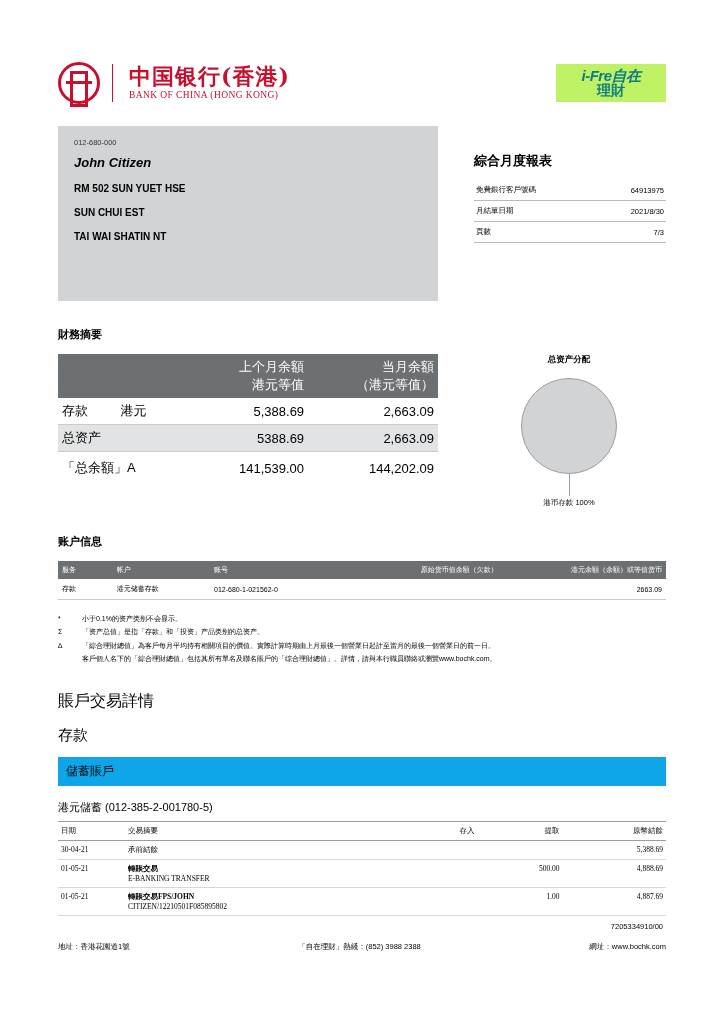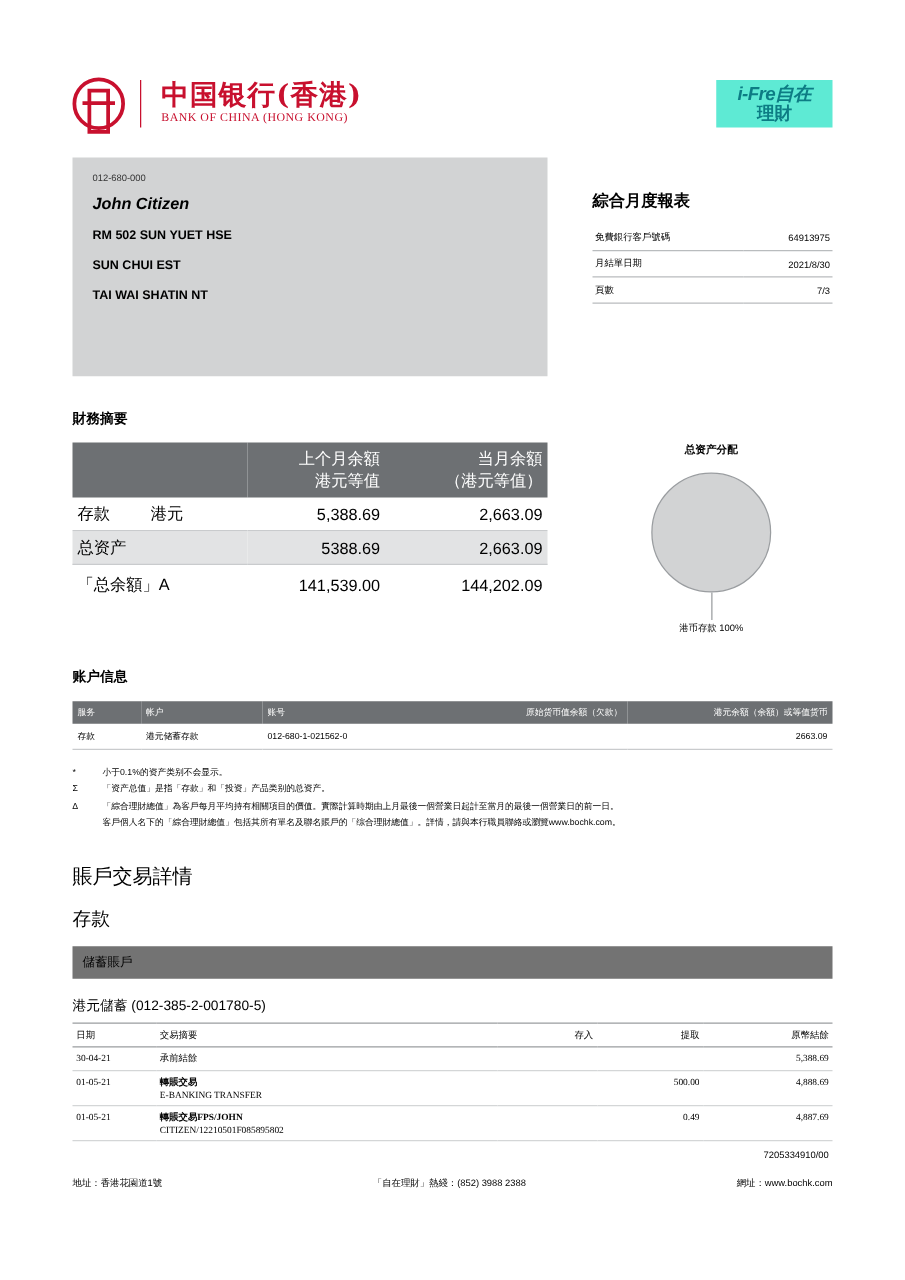--- a/index.html
+++ b/index.html
@@ -20,21 +20,21 @@
   .boc-mark { width:42px; height:42px; border:3px solid #c8102e; border-radius:50%; position:relative; }
   .boc-mark:before { content:""; position:absolute; left:50%; top:6px; transform:translateX(-50%);
     width:12px; height:30px; border:3px solid #c8102e; }
   .boc-mark:after { content:""; position:absolute; left:50%; top:16px; transform:translateX(-50%);
     width:26px; height:3px; background:#c8102e; }
   .boc-text { line-height:1.05; border-left:0; padding-left:4px; }
   .boc-cn { font-family:"DejaVu Serif", serif; font-size:22px; font-weight:bold; color:#c8102e; letter-spacing:1px; }
   .boc-en { font-family:"Liberation Serif", serif; font-size:9.5px; color:#c8102e; letter-spacing:0.4px; margin-top:2px;}
   .boc-divider { border-right:1.5px solid #c8102e; height:38px; margin:0 2px;}
 
-  .ifree { width:93px; height:38px; background:#5eead4; display:flex; flex-direction:column;
+  .ifree { width:110px; height:38px; background:#bef264; display:flex; flex-direction:column;
      align-items:center; justify-content:center; color:#0d7c84; }
   .ifree-1 { font-size:15px; font-weight:bold; font-style:italic; letter-spacing:-0.5px; line-height:1; }
   .ifree-2 { font-size:14px; font-weight:bold; line-height:1.1; }
 
   
   .addr-row { display:flex; margin-top:22px; }
   .addr-box { width:380px; height:175px; background:#d2d3d4; padding:12px 16px; }
   .acct-no { font-size:7.5px; color:#333; }
   .cust-name { font-size:13px; font-weight:bold; font-style:italic; margin-top:8px; }
   .addr-line { font-size:10px; font-weight:bold; margin-top:13px; }
@@ -73,21 +73,21 @@
   .ai-table td { padding:5px 4px; border-bottom:1px solid #c9cbcd; text-align:right; }
   .ai-table td.l { text-align:left; }
 
   .notes { margin-top:12px; font-size:7px; line-height:1.9; }
   .note { display:flex; }
   .note-sym { width:24px; }
 
   
   .tx-head1 { font-size:16px; font-family:"DejaVu Sans", sans-serif; margin-top:26px; }
   .tx-head2 { font-size:15px; font-family:"DejaVu Sans", sans-serif; margin-top:14px; }
-  .tx-bar { background:#737373; font-size:10px; padding:6px 8px; margin-top:12px; }
+  .tx-bar { background:#0ea5e9; font-size:12px; padding:6px 8px; margin-top:12px; }
   .tx-sub { font-size:11px; margin-top:14px; }
   .tx-table { width:100%; border-collapse:collapse; font-size:7.5px; margin-top:6px;font-family:Liberation Serif, serif; }
   .tx-table th { border-top:1px solid #9a9da0; border-bottom:1px solid #9a9da0; font-weight:normal;
      padding:4px 3px; text-align:right; }
   .tx-table th.l { text-align:left; }
   .tx-table td { padding:4px 3px; border-bottom:1px solid #d4d6d7; text-align:right; vertical-align:top; }
   .tx-table td.l { text-align:left; }
   .tx-bold { font-weight:bold; }
   .tx-ref { text-align:right; font-size:7.5px; padding:6px 3px 0 0; }
 
@@ -268,21 +268,21 @@
         <td>500.00</td>
         <td>4,888.69</td>
       </tr>
       <tr>
         <td class="l">01-05-21</td>
         <td class="l">
           <div class="tx-bold">轉賬交易FPS/JOHN</div>
           <div>CITIZEN/12210501F085895802</div>
         </td>
         <td></td>
-        <td>0.49</td>
+        <td>1.00</td>
         <td>4,887.69</td>
       </tr>
     </tbody>
   </table>
   <div class="tx-ref">7205334910/00</div>
 
   <div class="footer">
     <div>地址：香港花園道1號</div>
     <div>「自在理財」熱綫：(852) 3988 2388</div>
     <div>網址：www.bochk.com</div>

